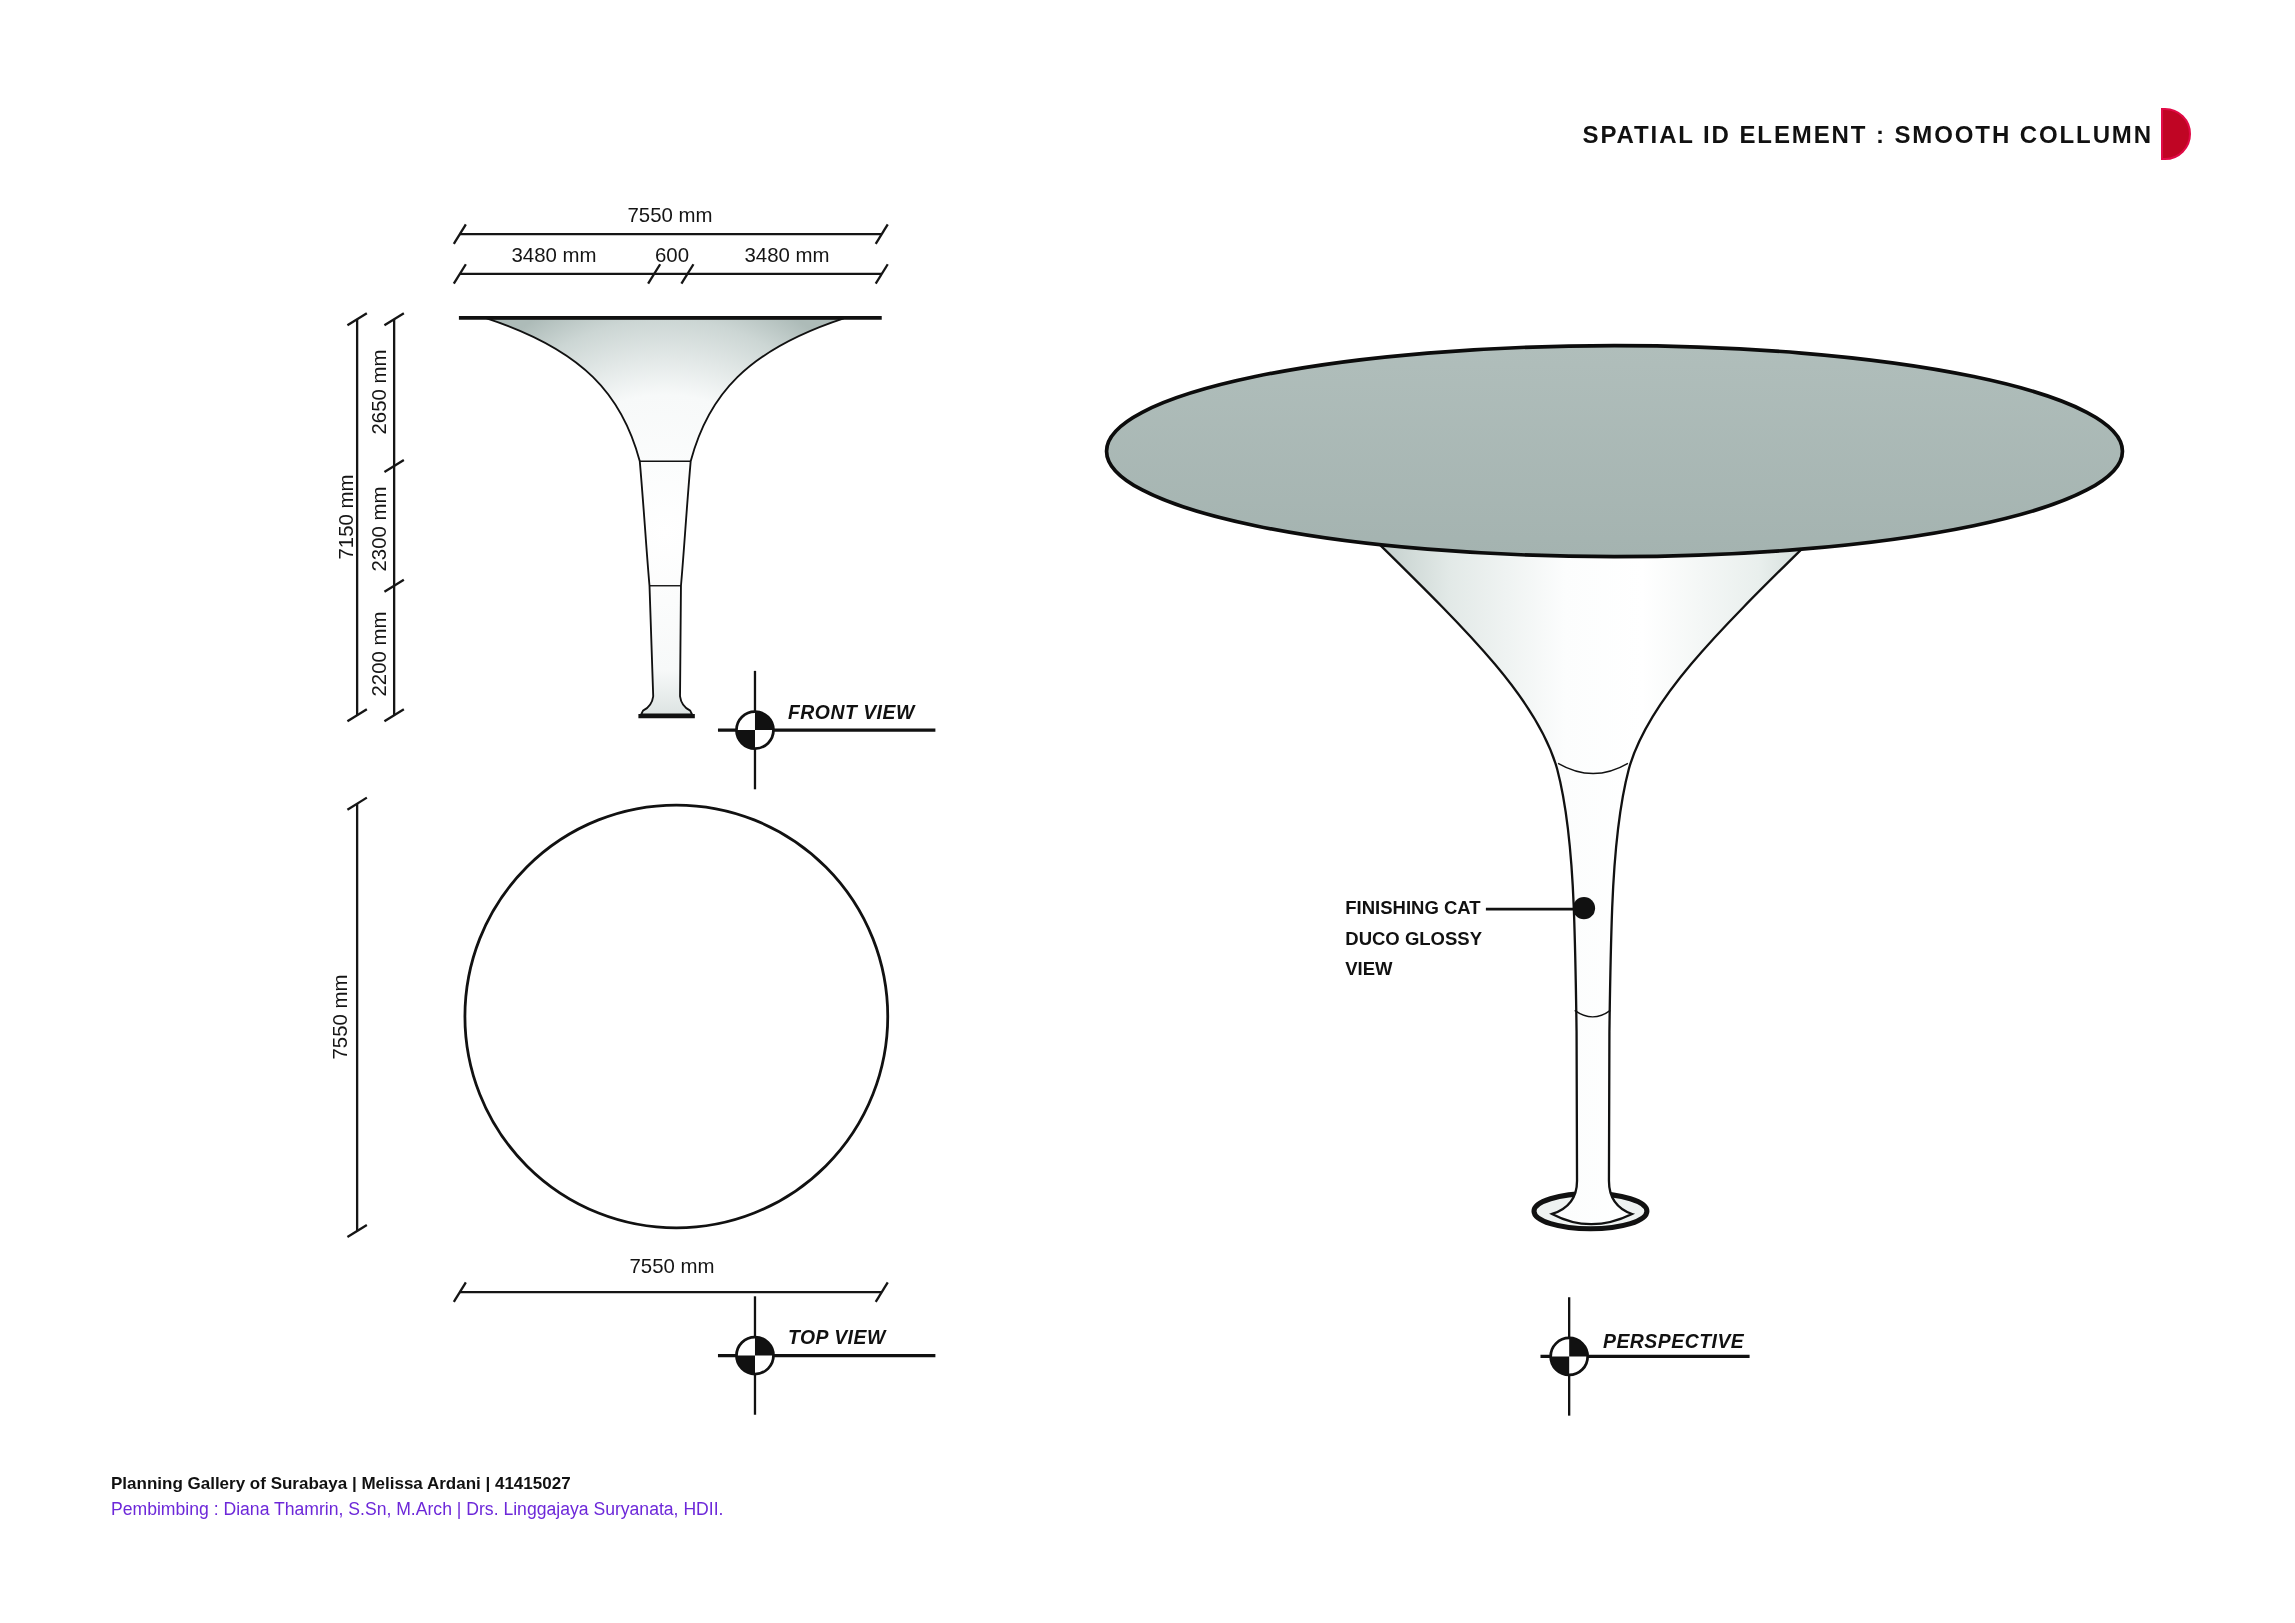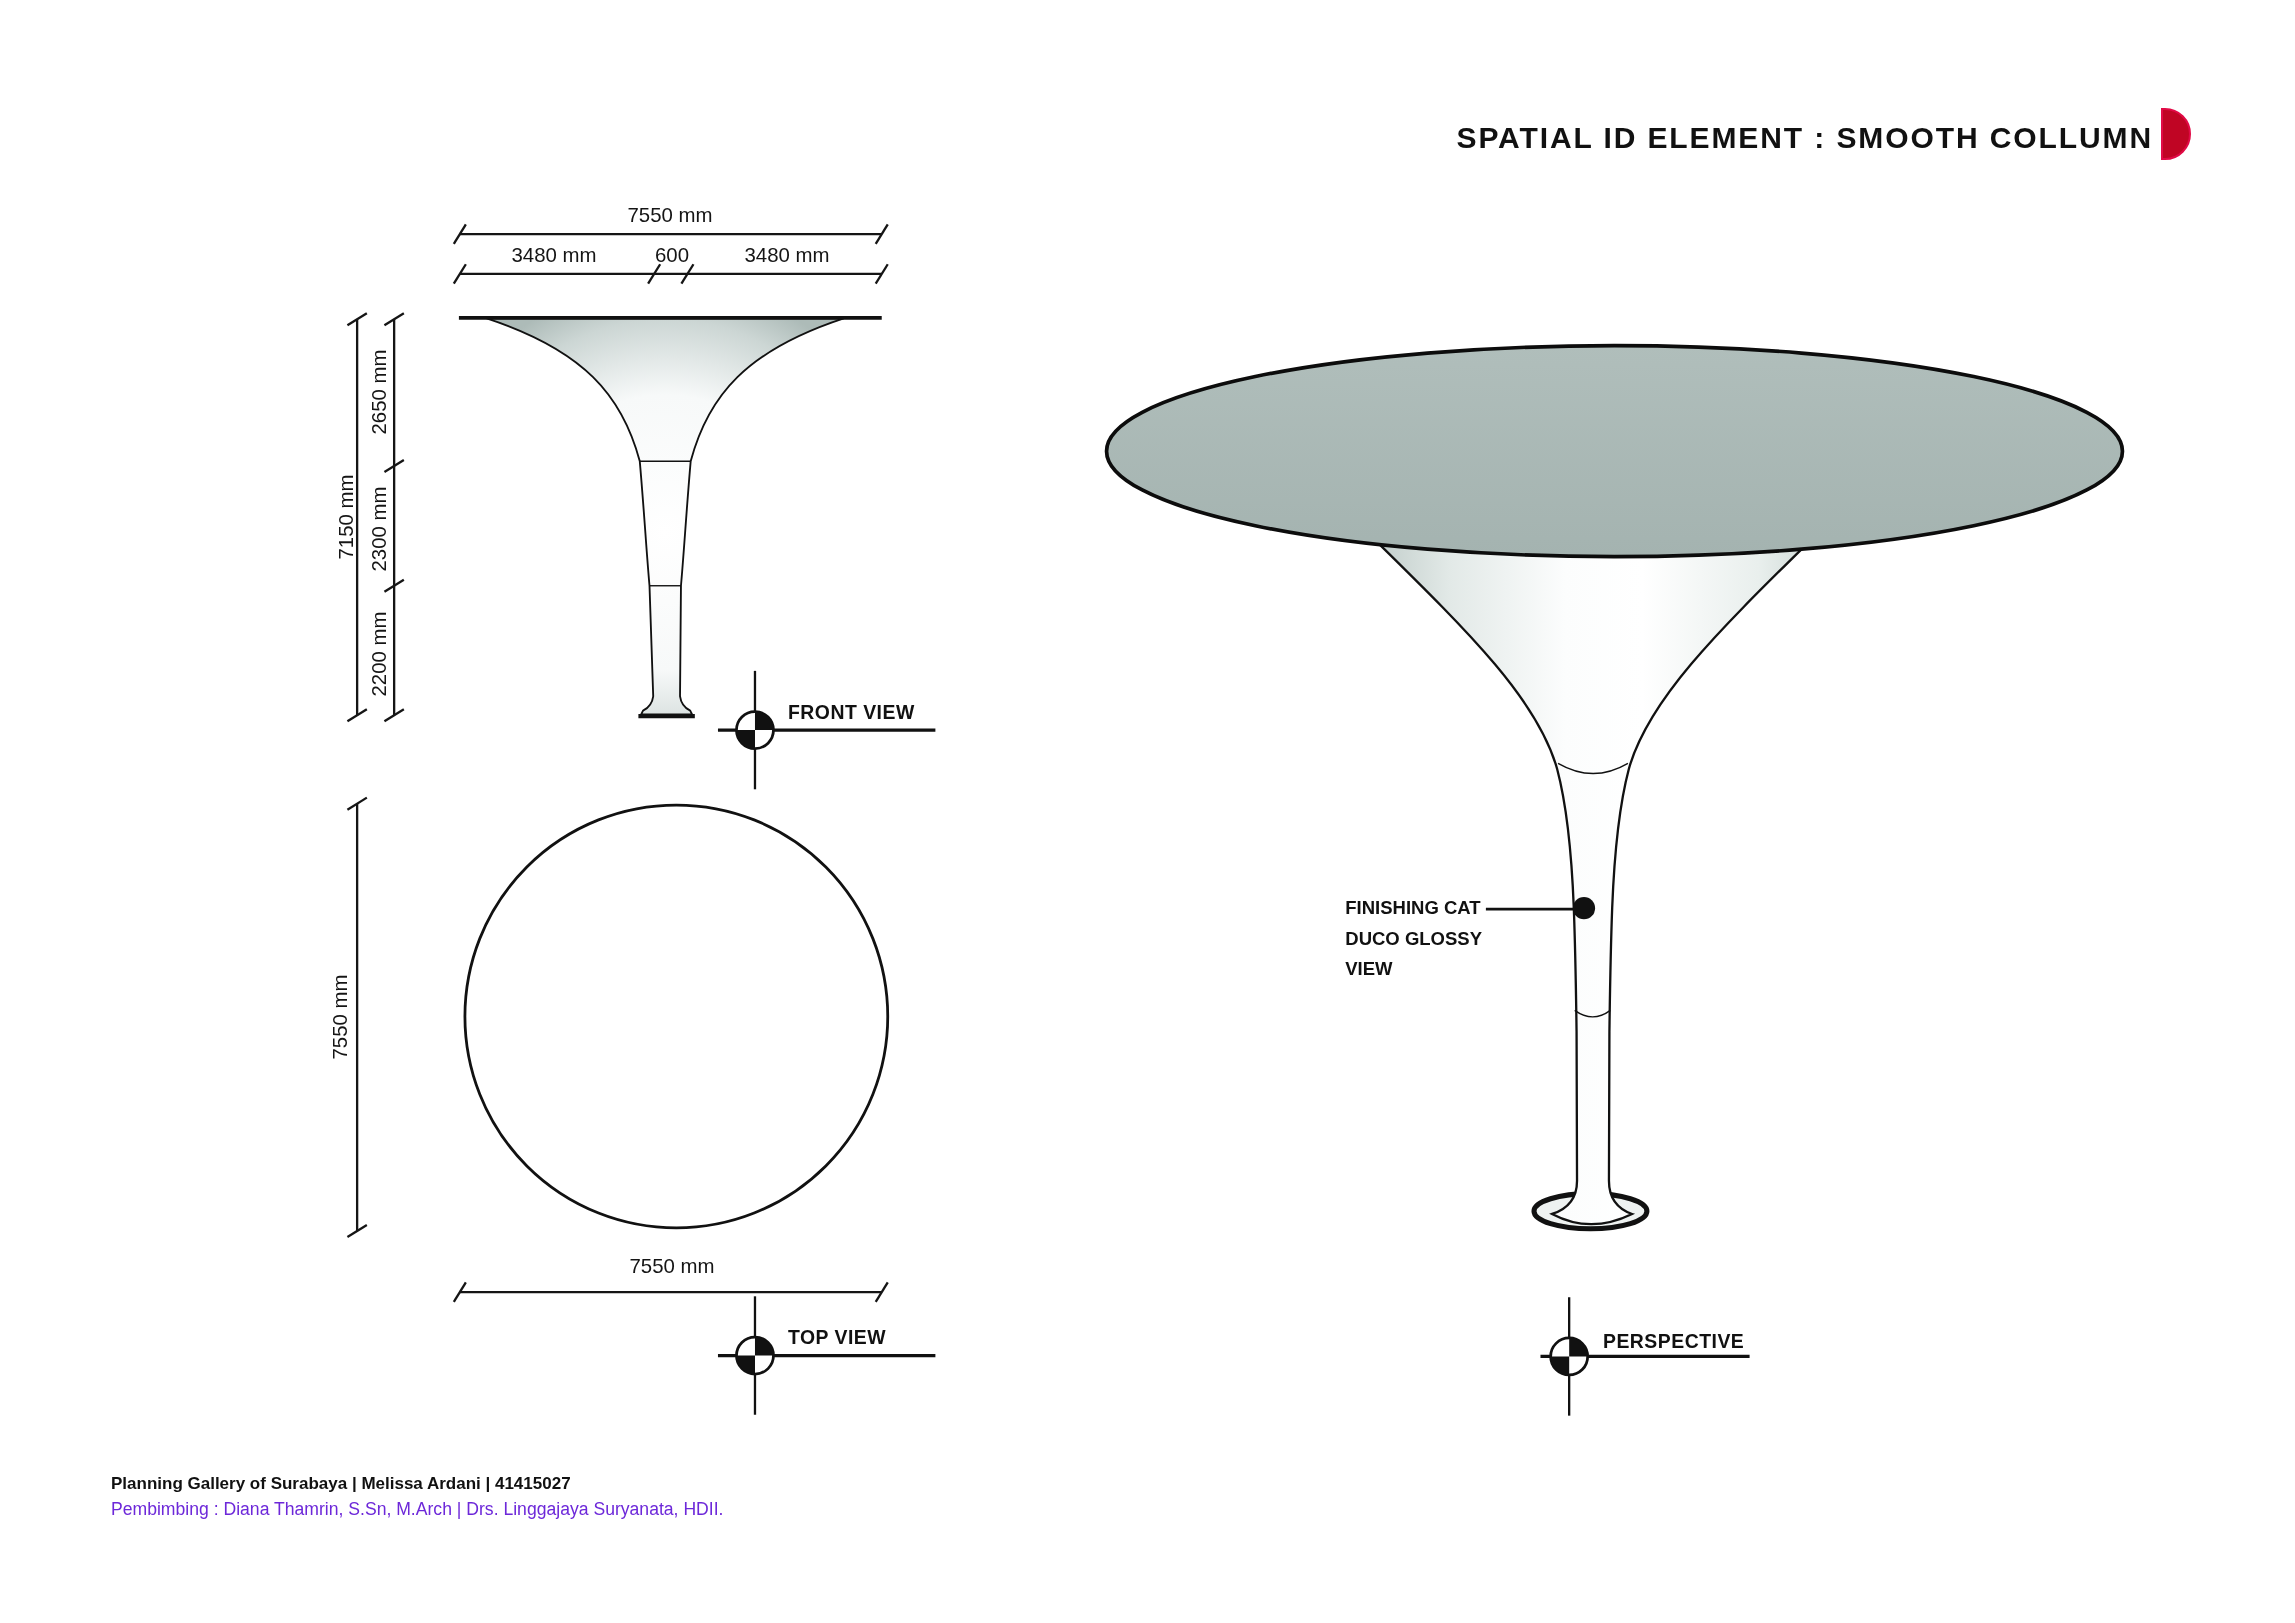--- a/index.html
+++ b/index.html
@@ -7,33 +7,33 @@
     position:relative;
     width:2295px;height:1623px;
     background:#ffffff;
     font-family:"Liberation Sans", sans-serif;
     color:#111;
     overflow:hidden;
   }
   .sheet svg{position:absolute;left:0;top:0;}
   .txt{position:absolute;white-space:nowrap;color:#111;}
   .title{
-    font-size:30px;font-weight:bold;letter-spacing:1.9px;
+    font-size:24px;font-weight:bold;letter-spacing:1.9px;
     top:121px;right:142px;text-align:right;
   }
   .logo{
     position:absolute;left:2161px;top:108px;
     width:26px;height:48px;
     background:#c00524;border:2.3px solid #e10a46;
     border-radius:0 462px 462px 0 / 0 462px 462px 0;
   }
   .dim{font-size:20.4px;font-weight:400;color:#151515;}
   .dim.hcenter{transform:translateX(-50%);}
   .dim.vrot{transform:translate(-50%,-50%) rotate(-90deg);}
-  .viewlabel{font-size:19.4px;font-weight:bold;letter-spacing:0.5px;}
+  .viewlabel{font-size:19.4px;font-weight:bold;letter-spacing:0.5px;font-style:italic;}
   .annot{
     font-size:18.5px;font-weight:bold;line-height:30.5px;
     top:893px;right:813px;
   }
   .footer1{font-size:17px;font-weight:bold;left:111px;top:1474px;}
   .footer2{font-size:17.6px;font-weight:400;left:111px;top:1499px;color:#6d28d9;}
 </style>
 </head>
 <body>
 

